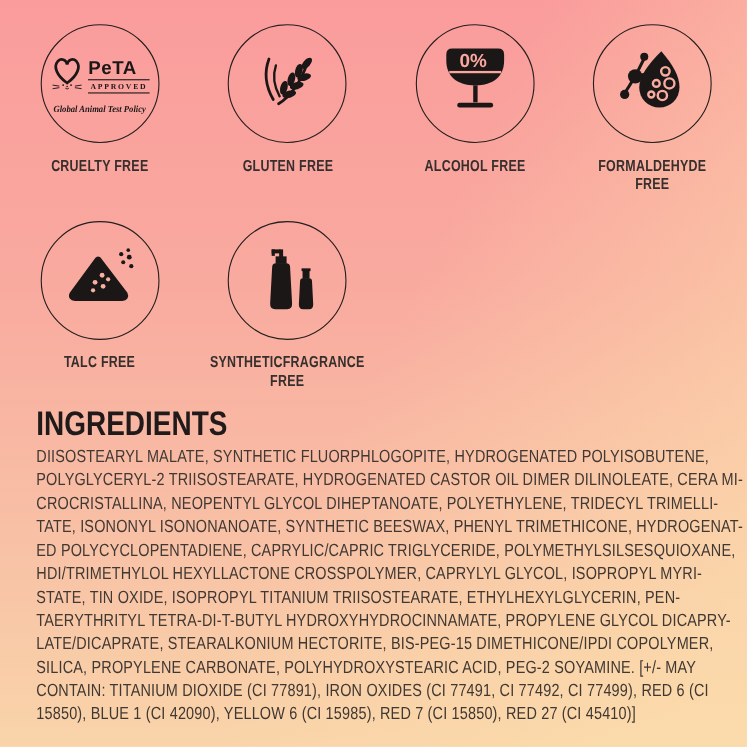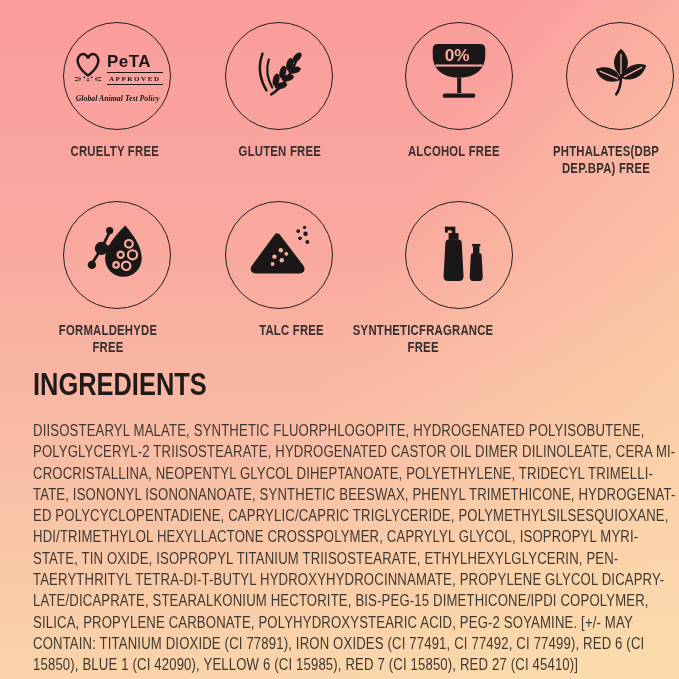--- a/index.html
+++ b/index.html
@@ -8,21 +8,21 @@
     font-family:"Liberation Sans",sans-serif;
     background:
       linear-gradient(115deg, rgba(252,223,172,0) 50%, rgba(252,223,172,0.6) 92%),
       linear-gradient(180deg,#fa9c9c 0%,#f9aa9f 38%,#f8c2a6 74%,#f9d4a9 100%);
   }
   .badges{
     padding:22px 5px 0 10px;
     display:grid;grid-template-columns:repeat(4,1fr);
     row-gap:24px;
   }
-  .badge{display:flex;flex-direction:column;align-items:flex-end;}
+  .badge{display:flex;flex-direction:column;align-items:center;}
   .badge-circle{
     width:106px;height:106px;border:1.6px solid #241e1e;border-radius:50%;
     display:flex;align-items:center;justify-content:center;flex:none;
     color:#1b1717;
   }
   .badge-label{
     margin-top:13px;text-align:center;font-weight:bold;
     font-size:14.5px;line-height:17px;letter-spacing:.3px;color:#362f2d;
     white-space:pre-line;transform:scaleX(.78);
   }
@@ -38,21 +38,21 @@
   .peta-policy{
     margin-top:4px;font-family:"Liberation Serif",serif;font-style:italic;font-weight:bold;
     font-size:8.5px;color:#1b1717;white-space:nowrap;transform:scaleX(.92);
   }
   
   .ingredients{padding:12px 28px 0 33px;}
   .ing-title{
     font-size:31px;line-height:34px;font-weight:bold;color:#201a1a;
     transform:scaleX(.82);transform-origin:left center;white-space:nowrap;
   }
-  .ing-lines{margin-top:18px;}
+  .ing-lines{margin-top:3px;}
   .ing-line{
     font-size:16px;line-height:21.3px;color:#403833;white-space:nowrap;
     transform:scaleX(.82);transform-origin:left center;letter-spacing:.2px;
   }
 </style>
 </head>
 <body>
 
 <div class="page">
 
@@ -113,37 +113,20 @@
             <rect x="6" y="25.5" width="52" height="2.3" fill="#fba7a0"></rect>
             <text x="30" y="21.5" text-anchor="middle" font-family="Liberation Sans, sans-serif" font-size="19" font-weight="bold" fill="#fba7a0">0%</text>
             <rect x="30" y="40" width="4.4" height="17" fill="#1b1717"></rect>
             <rect x="14" y="57.5" width="36" height="4.6" rx="2.2" fill="#1b1717"></rect>
           </svg>
         </span>
       </div>
       <div class="badge-label">ALCOHOL FREE</div>
     </div>
 
-    <div class="badge">
-      <div class="badge-circle">
-        <span>
-          <svg width="62" height="62" viewBox="0 0 64 64">
-            <path d="M33 6 C42 14 43 26 33 34 C23 26 24 14 33 6 Z" fill="#1b1717"></path>
-            <path d="M7 27 C18 22 30 27 33 38 C22 43 10 38 7 27 Z" fill="#1b1717"></path>
-            <path d="M59 23 C48 19 36 25 33 36 C44 41 56 35 59 23 Z" fill="#1b1717"></path>
-            <path d="M33 11 V32" stroke="#f9ab9f" stroke-width="1.4"></path>
-            <path d="M11 29 L30 37" stroke="#f9ab9f" stroke-width="1.4"></path>
-            <path d="M55 25 L36 35" stroke="#f9ab9f" stroke-width="1.4"></path>
-            <path d="M33 34 C33 43 32 48 28 53" fill="none" stroke="#1b1717" stroke-width="2.6" stroke-linecap="round"></path>
-          </svg>
-        </span>
-      </div>
-      <div class="badge-label">PHTHALATES(DBP
-DEP.BPA) FREE</div>
-    </div>
 
     <div class="badge">
       <div class="badge-circle">
         <span>
           <svg width="64" height="64" viewBox="0 0 70 70">
             <path d="M44 5 C56 19 62 30 62 41 A20 20 0 0 1 22 41 C22 30 31 18 44 5 Z" fill="#1b1717"></path>
             <g fill="none" stroke="#f9ab9e" stroke-width="2.4">
               <circle cx="48" cy="25" r="4.2"></circle>
               <circle cx="52" cy="37" r="5"></circle>
               <circle cx="39" cy="37" r="3.4"></circle>

